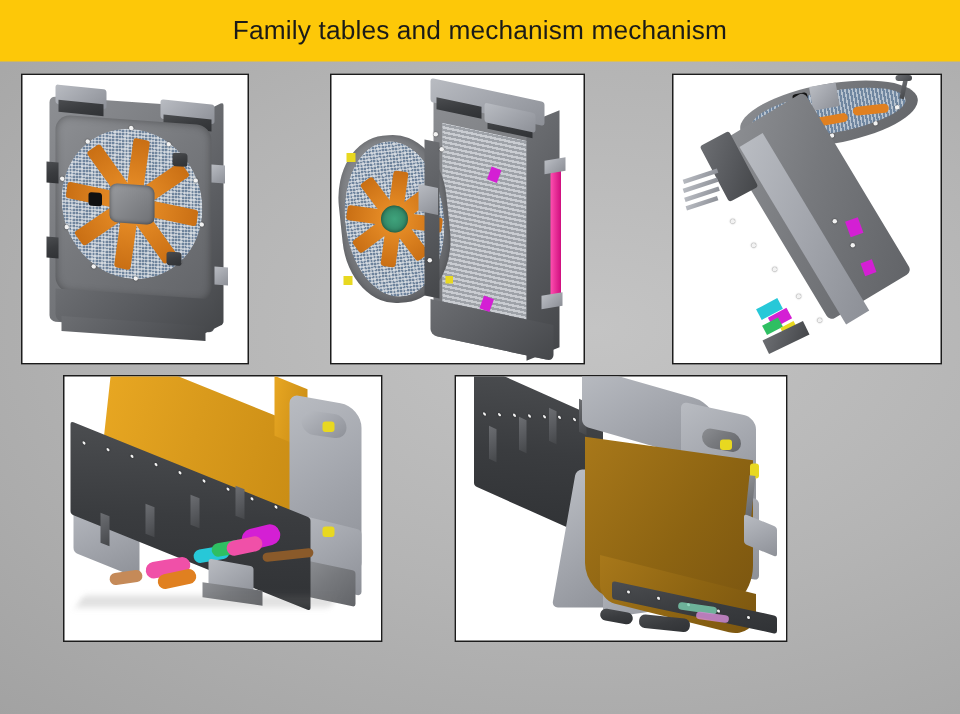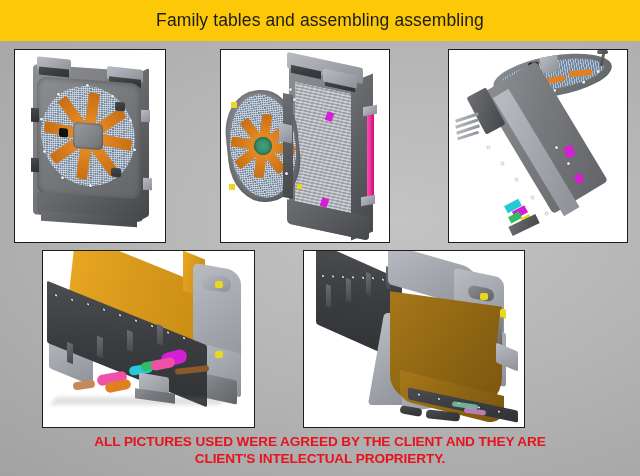--- a/index.html
+++ b/index.html
@@ -110,21 +110,21 @@
       repeating-linear-gradient(0deg, #c9ccd1 0 1.6px, #9ea2a8 1.6px 3.2px),
       #b6bac0;
   }
 </style>
 </head>
 <body>
 
 <div class="slide">
 
   <div class="banner">
-    <div class="banner-title">Family tables and assembling assembling</div>
+    <div class="banner-title">Family tables and mechanism mechanism</div>
   </div>
 
   <div class="frame" id="f1">
     <div class="canvas">
 
       <div class="pc metal" style="left:18px;top:18px;width:110px;height:150px;border-radius:4px;transform:skewY(4deg);"></div>
       <div class="pc metal-d" style="left:118px;top:22px;width:16px;height:148px;transform:skewY(-26deg);border-radius:2px;"></div>
 
       <div class="pc metal-l" style="left:22px;top:8px;width:34px;height:13px;transform:skewY(6deg);border-radius:2px;"></div>
       <div class="pc dark-steel" style="left:24px;top:18px;width:30px;height:8px;transform:skewY(6deg);"></div>
@@ -360,18 +360,14 @@
       <div class="pc metal" style="left:194px;top:66px;width:4px;height:32px;transform:rotate(6deg);"></div>
       <div class="pc metal-l" style="left:192px;top:96px;width:22px;height:20px;transform:skewY(22deg);border-radius:2px;"></div>
 
       <div class="pc" style="left:148px;top:152px;width:26px;height:5px;background:#7ad0b0;border-radius:3px;transform:rotate(8deg);opacity:.8;"></div>
       <div class="pc" style="left:160px;top:158px;width:22px;height:5px;background:#d88fd8;border-radius:3px;transform:rotate(8deg);opacity:.8;"></div>
       <div class="pc dark-steel" style="left:122px;top:160px;width:34px;height:9px;border-radius:4px;transform:rotate(6deg);"></div>
       <div class="pc dark-steel" style="left:96px;top:156px;width:22px;height:8px;border-radius:4px;transform:rotate(10deg);"></div>
     </div>
   </div>
 
-  <div class="footer">
-    <span class="l1">ALL PICTURES USED WERE AGREED BY THE CLIENT AND THEY ARE</span>
-    <span class="l2">CLIENT'S INTELECTUAL PROPRIERTY.</span>
-  </div>
 
 </div>
 
 </body></html>

